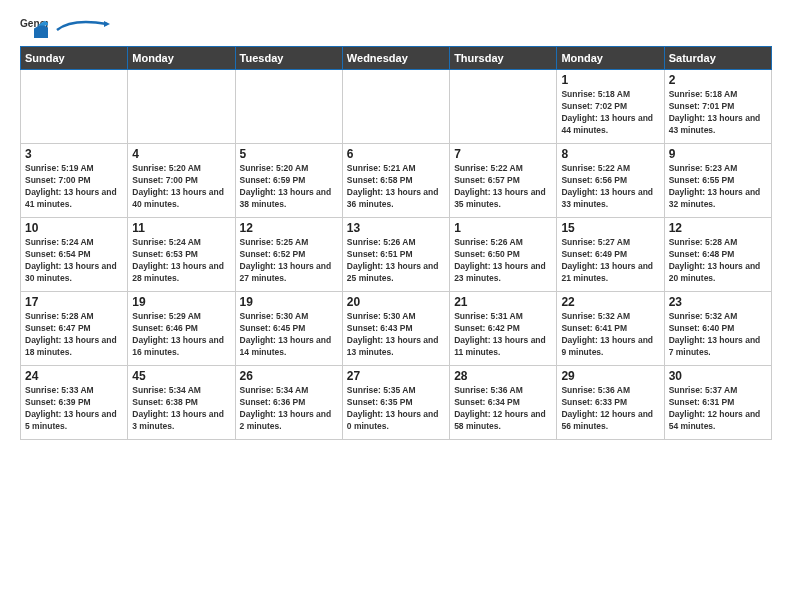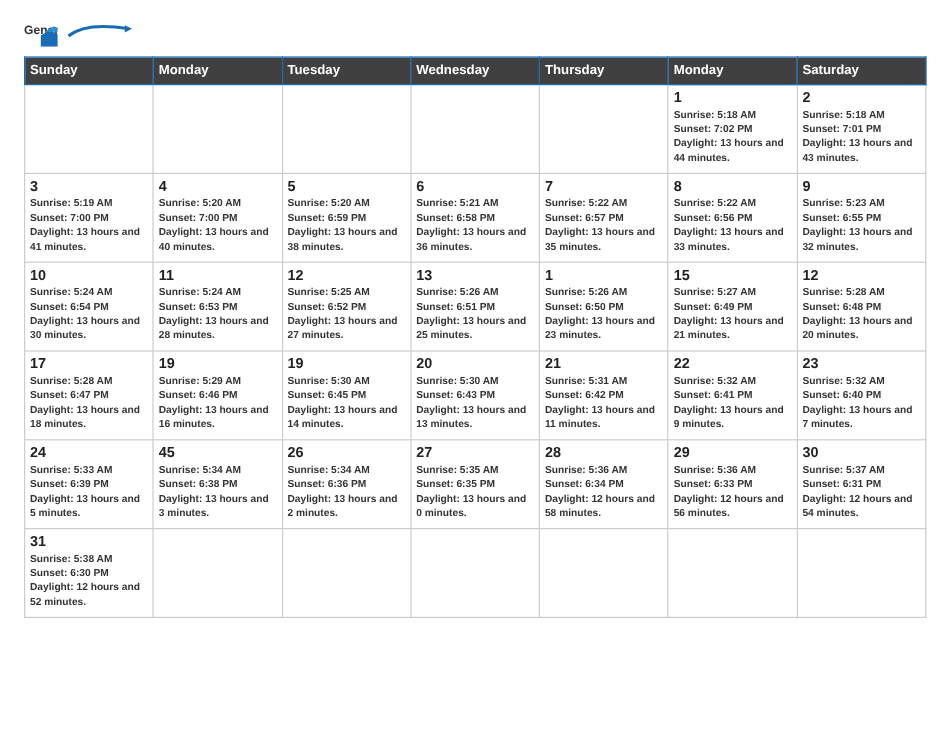--- a/index.html
+++ b/index.html
@@ -253,27 +253,15 @@
           </td>
           <td>
             <span class="day-number">29</span>
             <div class="day-info">Sunrise: 5:36 AM<br>Sunset: 6:33 PM<br>Daylight: 12 hours and 56 minutes.</div>
           </td>
           <td>
             <span class="day-number">30</span>
             <div class="day-info">Sunrise: 5:37 AM<br>Sunset: 6:31 PM<br>Daylight: 12 hours and 54 minutes.</div>
           </td>
         </tr>
-        <tr class="last-row">
-          <td>
-            <span class="day-number">31</span>
-            <div class="day-info">Sunrise: 5:38 AM<br>Sunset: 6:30 PM<br>Daylight: 12 hours and 52 minutes.</div>
-          </td>
-          <td class="empty-cell"></td>
-          <td class="empty-cell"></td>
-          <td class="empty-cell"></td>
-          <td class="empty-cell"></td>
-          <td class="empty-cell"></td>
-          <td class="empty-cell"></td>
-        </tr>
       </tbody>
   </table>
 </div>
 
 </body></html>

